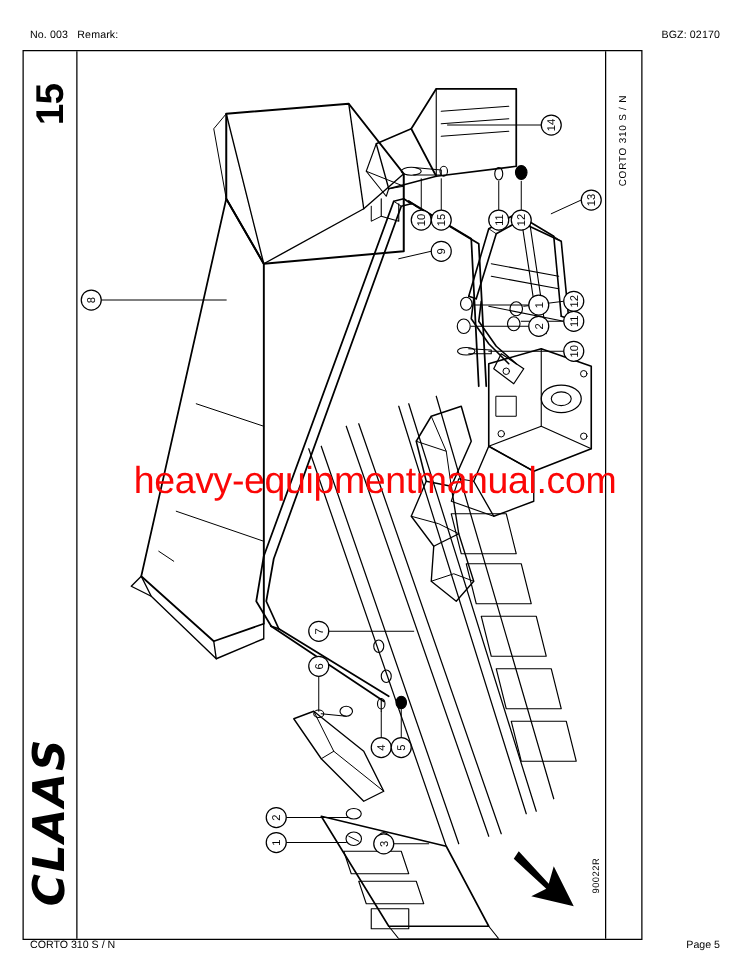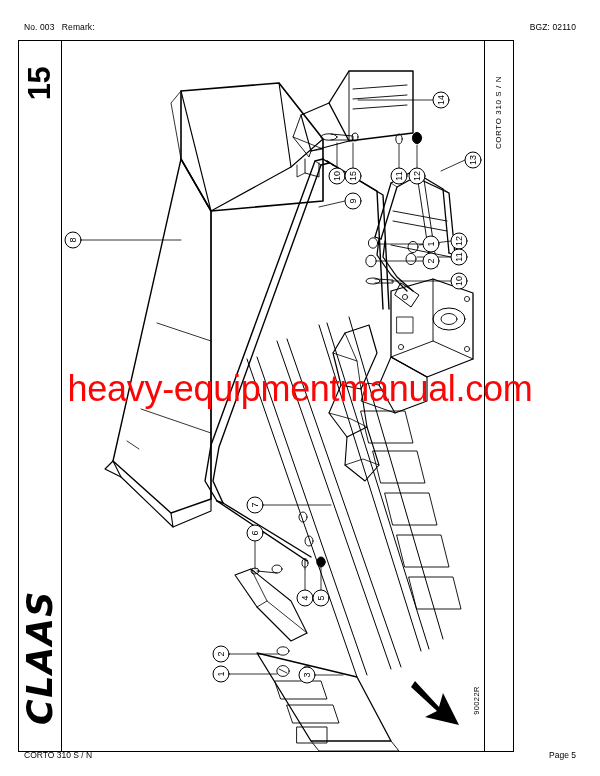--- a/index.html
+++ b/index.html
@@ -168,34 +168,34 @@
   }
   .canvas svg { display: block; }
 
   
   .watermark {
     position: absolute;
     left: 0;
     right: 0;
     top: 368px;
     text-align: center;
-    font-size: 36px;
+    font-size: 30px;
     color: #fb0606;
     font-family: "Liberation Sans", sans-serif;
     letter-spacing: -0.3px;
     white-space: nowrap;
     pointer-events: none;
   }
 </style>
 </head>
 <body>
 
 <div class="page-header">
   <div class="hdr-left">No. 003   Remark:</div>
-  <div class="hdr-right">BGZ: 02110</div>
+  <div class="hdr-right">BGZ: 02170</div>
 </div>
 
 <div class="frame">
 
   <div class="frame-divider"></div>
   <div class="frame-divider-right"></div>
 
   <div class="group-no">
     <span>15</span>
   </div>

